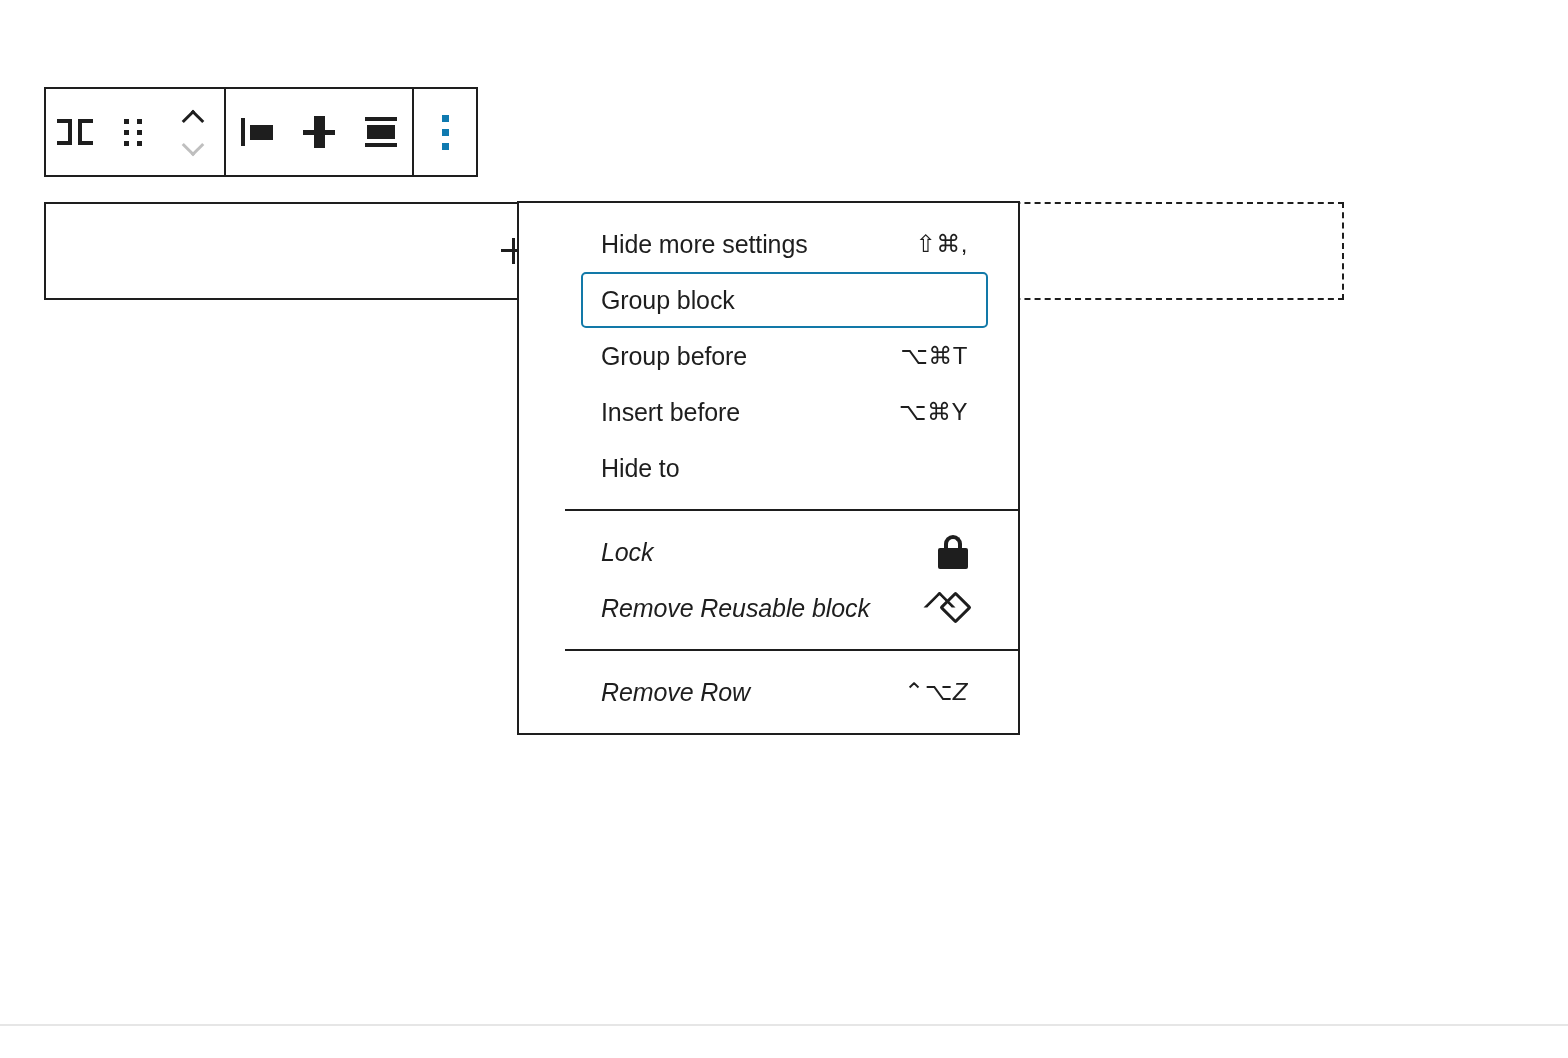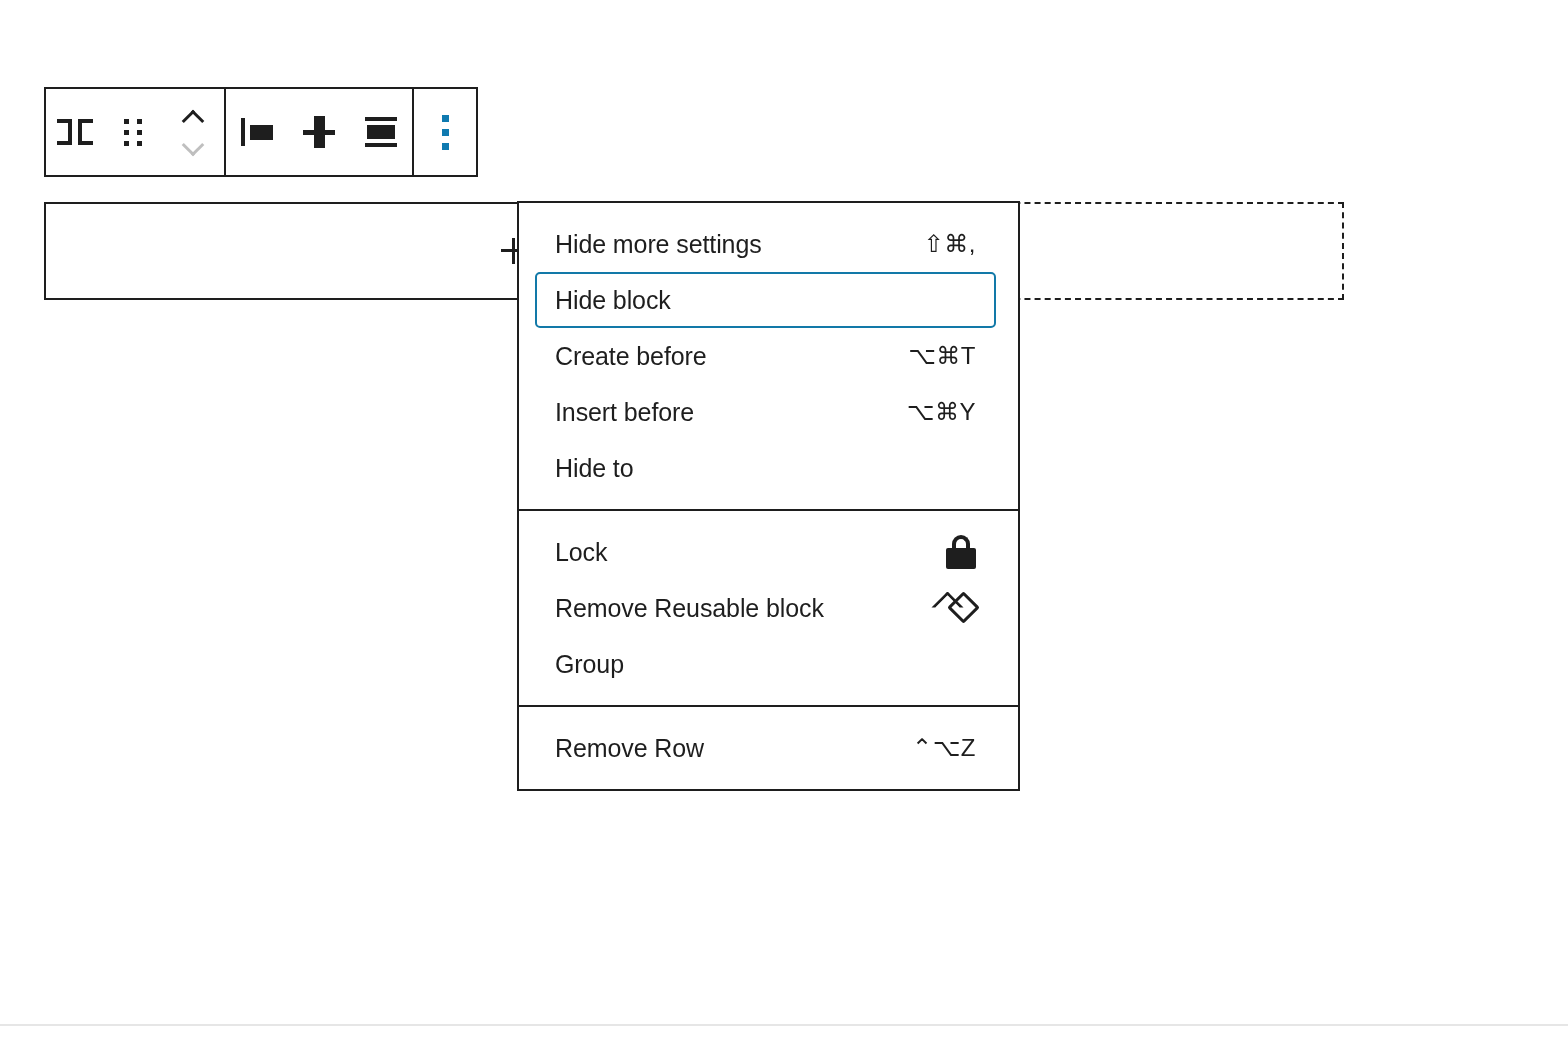--- a/index.html
+++ b/index.html
@@ -263,24 +263,26 @@
     left: 517px;
     top: 201px;
     width: 503px;
     background: #ffffff;
     border: 2px solid #1e1e1e;
     box-sizing: border-box;
     z-index: 20;
     padding: 0;
   }
   .menu-section {
-    padding: 13px 6px 13px 0;
+    padding: 13px 14px 13px 0;
+    margin-left: 46px;
   }
   .menu-section + .menu-section {
     border-top: 2px solid #1e1e1e;
+    font-style: italic;
   }
   .menu-item {
     display: flex;
     align-items: center;
     justify-content: space-between;
     box-sizing: border-box;
     height: 56px;
     margin: 0 16px;
     padding: 0 18px;
     border-radius: 3px;
@@ -442,27 +444,27 @@
 <div id="block-menu">
 
   <div class="menu-section">
 
     <div class="menu-item">
       <span class="menu-label">Hide more settings</span>
       <span class="menu-shortcut">⇧⌘,</span>
     </div>
 
     <div class="menu-item is-focused">
-      <span class="menu-label">Hide block</span>
+      <span class="menu-label">Group block</span>
       <span class="menu-shortcut"></span>
     </div>
 
 
     <div class="menu-item">
-      <span class="menu-label">Create before</span>
+      <span class="menu-label">Group before</span>
       <span class="menu-shortcut">⌥⌘T</span>
     </div>
 
     <div class="menu-item">
       <span class="menu-label">Insert before</span>
       <span class="menu-shortcut">⌥⌘Y</span>
     </div>
 
     <div class="menu-item">
       <span class="menu-label">Hide to</span>
@@ -485,24 +487,20 @@
     <div class="menu-item">
       <span class="menu-label">Remove Reusable block</span>
       <span class="menu-icon">
         <span class="icon-reusable">
           <span class="dia dia-back"></span>
           <span class="dia dia-front"></span>
         </span>
       </span>
     </div>
 
-    <div class="menu-item">
-      <span class="menu-label">Group</span>
-      <span class="menu-shortcut"></span>
-    </div>
   </div>
 
   <div class="menu-section">
     <div class="menu-item">
       <span class="menu-label">Remove Row</span>
       <span class="menu-shortcut">⌃⌥Z</span>
     </div>
   </div>
 </div>
 

